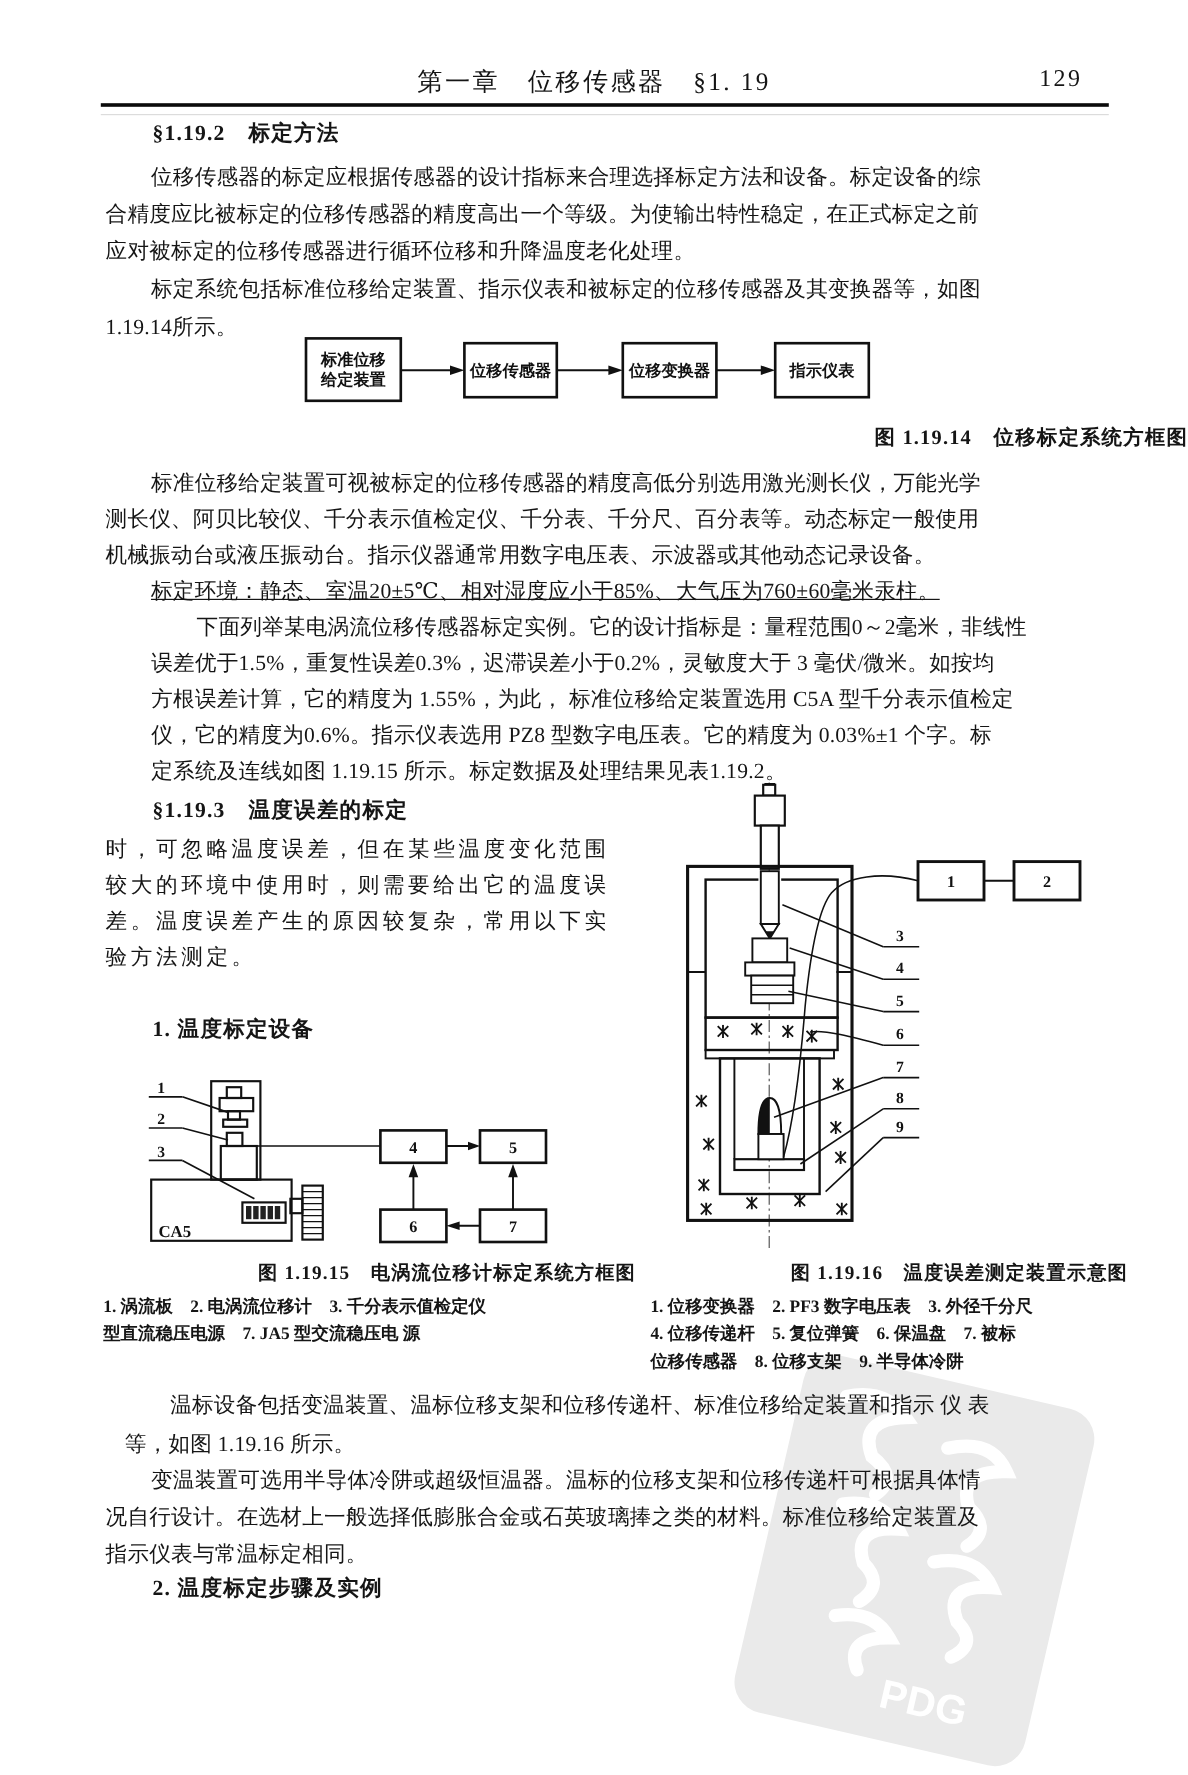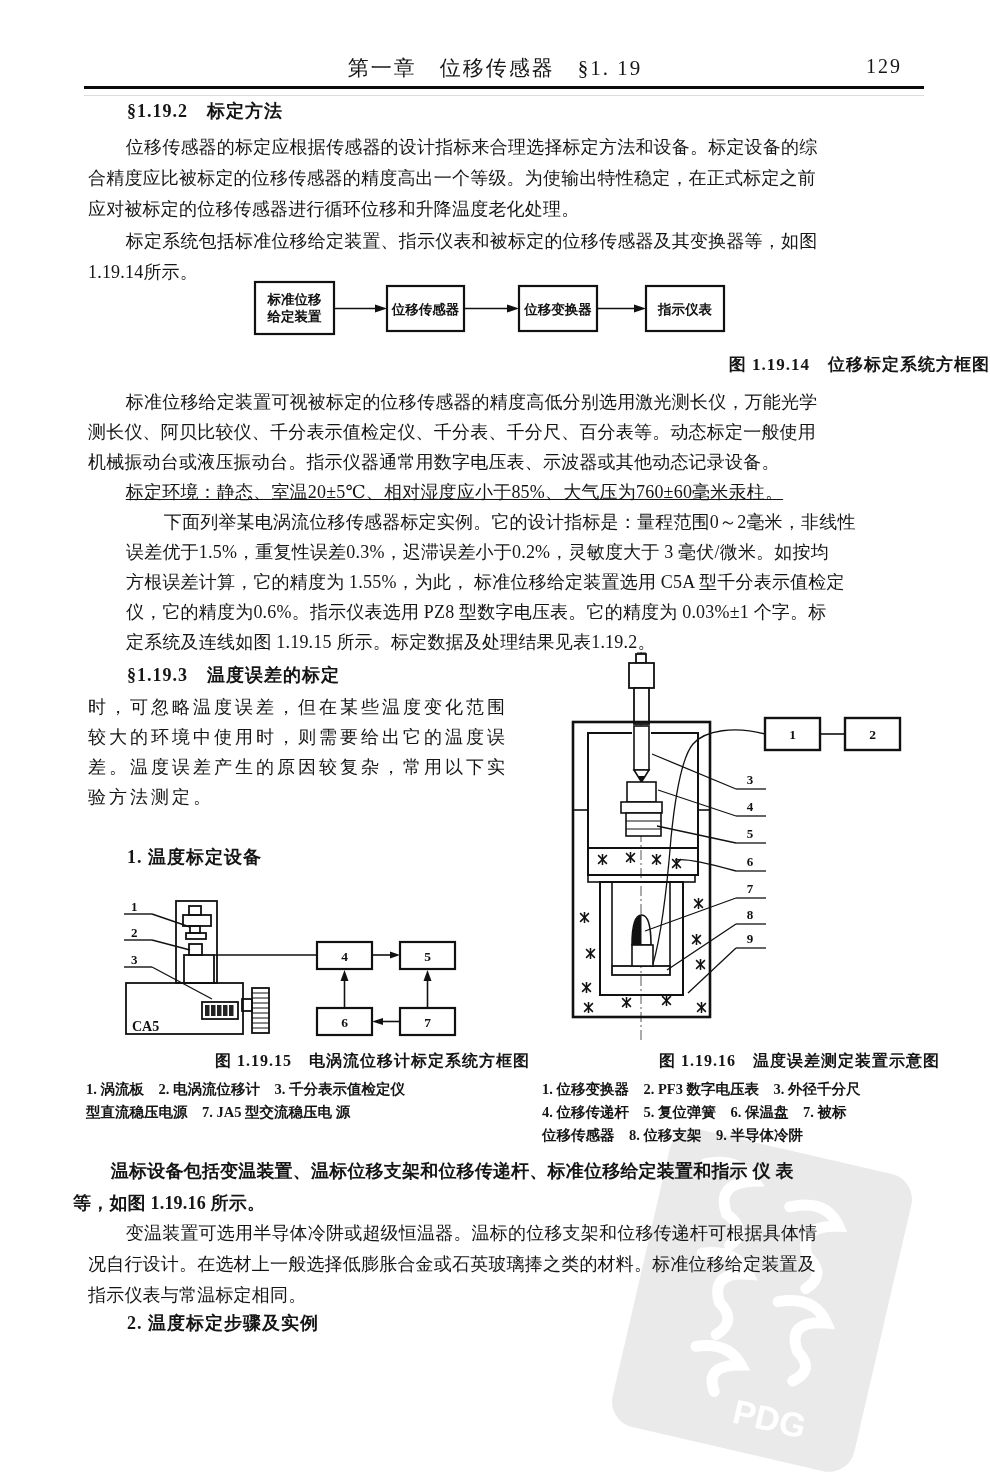--- a/index.html
+++ b/index.html
@@ -298,21 +298,21 @@
   </g>
 </svg>
 
 <div class="abs caption" style="left:535px;top:1051px;width:405px;">图 1.19.16　温度误差测定装置示意图</div>
 <div class="abs legend" style="left:542px;top:1078px;width:430px;">
   <div class="line">1. 位移变换器　2. PF3 数字电压表　3. 外径千分尺</div>
   <div class="line">4. 位移传递杆　5. 复位弹簧　6. 保温盘　7. 被标</div>
   <div class="line">位移传感器　8. 位移支架　9. 半导体冷阱</div>
 </div>
 
-<div class="abs para" style="left:73px;top:1155px;width:846px;line-height:32px;font-weight:bold;">
+<div class="abs para" style="left:104px;top:1155px;width:846px;line-height:32px;">
   <div class="line indent">温标设备包括变温装置、温标位移支架和位移传递杆、标准位移给定装置和指示 仪 表</div>
   <div class="line">等，如图 1.19.16 所示。</div>
 </div>
 
 <div class="abs para" style="left:88px;top:1218px;width:846px;">
   <div class="line indent">变温装置可选用半导体冷阱或超级恒温器。温标的位移支架和位移传递杆可根据具体情</div>
   <div class="line">况自行设计。在选材上一般选择低膨胀合金或石英玻璃捧之类的材料。标准位移给定装置及</div>
   <div class="line">指示仪表与常温标定相同。</div>
 </div>
 

